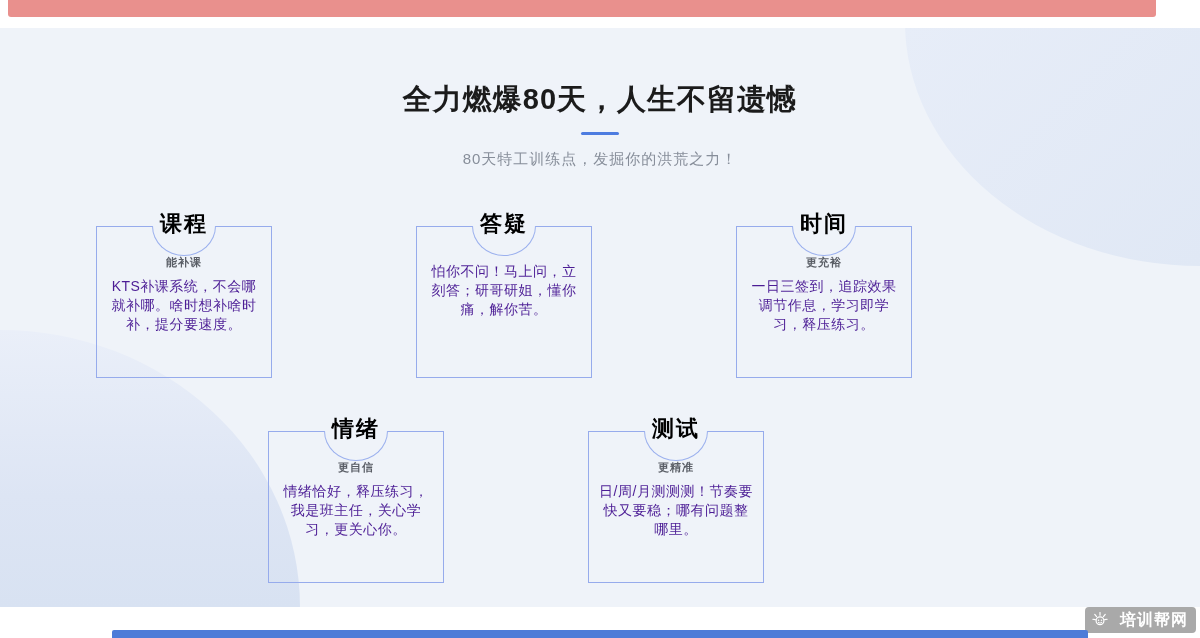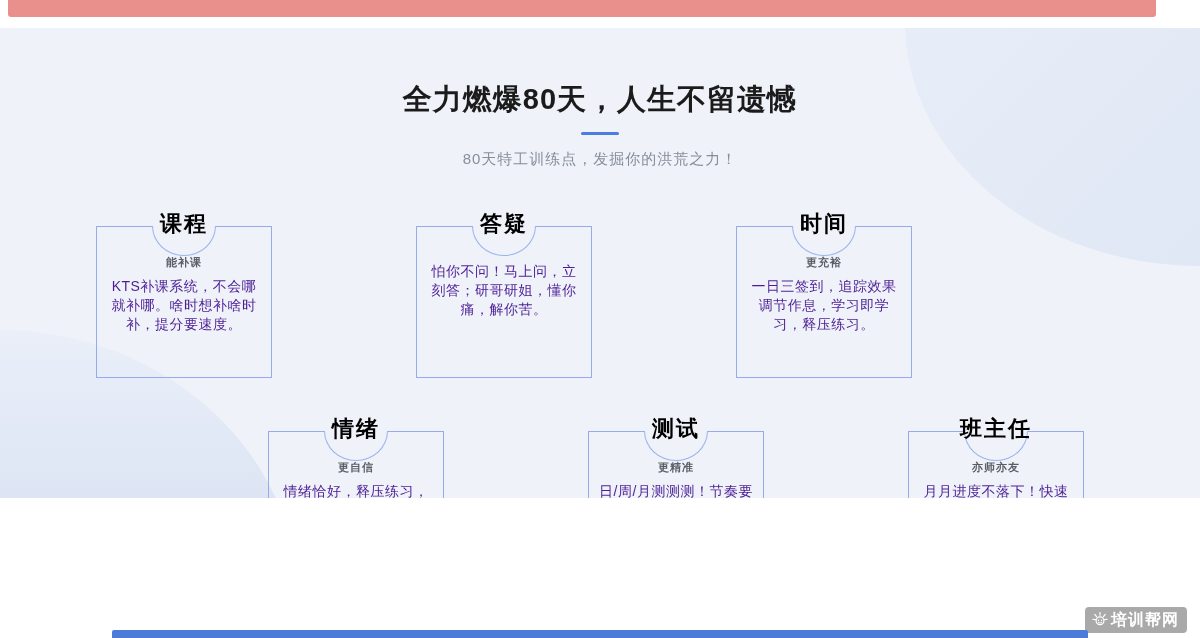--- a/index.html
+++ b/index.html
@@ -12,21 +12,21 @@
   .top-bar{
     position:absolute;left:8px;top:0;width:1148px;height:17px;
     background:#e9908d;border-radius:0 0 3px 3px;
   }
   .bottom-bar{
     position:absolute;left:112px;top:630px;width:976px;height:8px;
     background:#4d7cd8;border-radius:2px 2px 0 0;
   }
   
   .section{
-    position:absolute;left:0;top:28px;width:1200px;height:470px;
+    position:absolute;left:0;top:28px;width:1200px;height:579px;
     background:#eff3f9;overflow:hidden;
   }
   .blob-top-right{
     position:absolute;top:-6px;right:0;width:295px;height:244px;
     background:linear-gradient(135deg,#e7edf8 0%,#e0e8f5 100%);
     border-bottom-left-radius:100% 100%;
   }
   .blob-bottom-left{
     position:absolute;left:0;top:302px;width:300px;height:277px;
     background:linear-gradient(180deg,#eaeff9 0%,#dde5f4 60%,#d8e2f2 100%);
@@ -69,21 +69,21 @@
   }
   .card-c1{left:96px;top:198px;}
   .card-c2{left:416px;top:198px;}
   .card-c3{left:736px;top:198px;}
   .card-c4{left:268px;top:403px;}
   .card-c5{left:588px;top:403px;}
   .card-c6{left:908px;top:403px;}
   
   .watermark{
     position:absolute;left:1085px;top:607px;height:26px;
-    display:flex;align-items:center;gap:2px;padding:0 8px 0 6px;
+    display:flex;align-items:center;gap:11px;padding:0 8px 0 6px;
     background:rgba(145,145,145,0.78);border-radius:4px;
   }
   .watermark-label{color:#ffffff;font-size:16px;font-weight:bold;letter-spacing:1px;}
   .watermark-icon{width:18px;height:18px;display:block;}
 </style>
 </head>
 <body>
 
 <div class="top-bar"></div>
 
@@ -132,28 +132,20 @@
 
   <div class="card card-c4">
     <div class="card-notch"></div>
     <div class="card-tag">情绪</div>
     <div class="card-inner">
       <div class="card-heading">更自信</div>
       <div class="card-body">情绪恰好，释压练习，我是班主任，关心学习，更关心你。</div>
     </div>
   </div>
 
-  <div class="card card-c6">
-    <div class="card-notch"></div>
-    <div class="card-tag">班主任</div>
-    <div class="card-inner">
-      <div class="card-heading">亦师亦友</div>
-      <div class="card-body">月月进度不落下！快速提分有方法；我是师哥师姐，伴你一路向前！</div>
-    </div>
-  </div>
 </div>
 
 <div class="watermark">
   <svg class="watermark-icon" viewBox="0 0 24 24">
     <g stroke="#ffffff" stroke-width="1.6" fill="none" stroke-linecap="round">
       <circle cx="12" cy="13" r="5.2"></circle>
       <line x1="12" y1="2" x2="12" y2="5.5"></line>
       <line x1="5" y1="4.5" x2="7.4" y2="7.4"></line>
       <line x1="19" y1="4.5" x2="16.6" y2="7.4"></line>
       <line x1="2.5" y1="11" x2="5.8" y2="11.6"></line>

